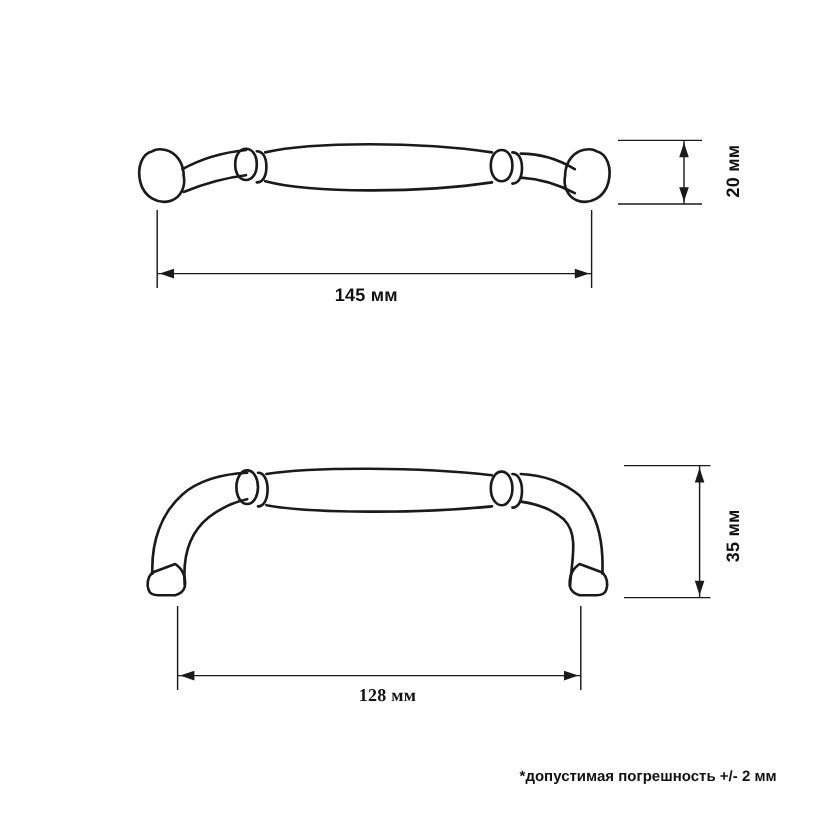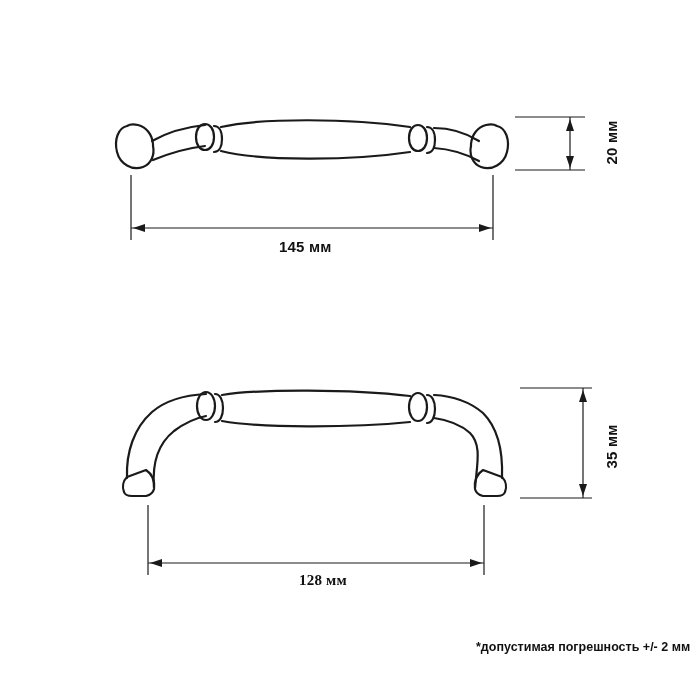--- a/index.html
+++ b/index.html
@@ -38,21 +38,20 @@
   .dim-label.vertical {
     transform-origin: 50% 50%;
     transform: rotate(-90deg);
   }
   .note {
     position: absolute;
     font-size: 12.5px;
     font-weight: 700;
     color: #111111;
     white-space: nowrap;
-    margin-left: 43px;
   }
   .label-top-width {
     left: 279px;
     top: 238px;
   }
   .label-top-height {
     left: 589px;
     top: 134px;
   }
   .label-bottom-width {

